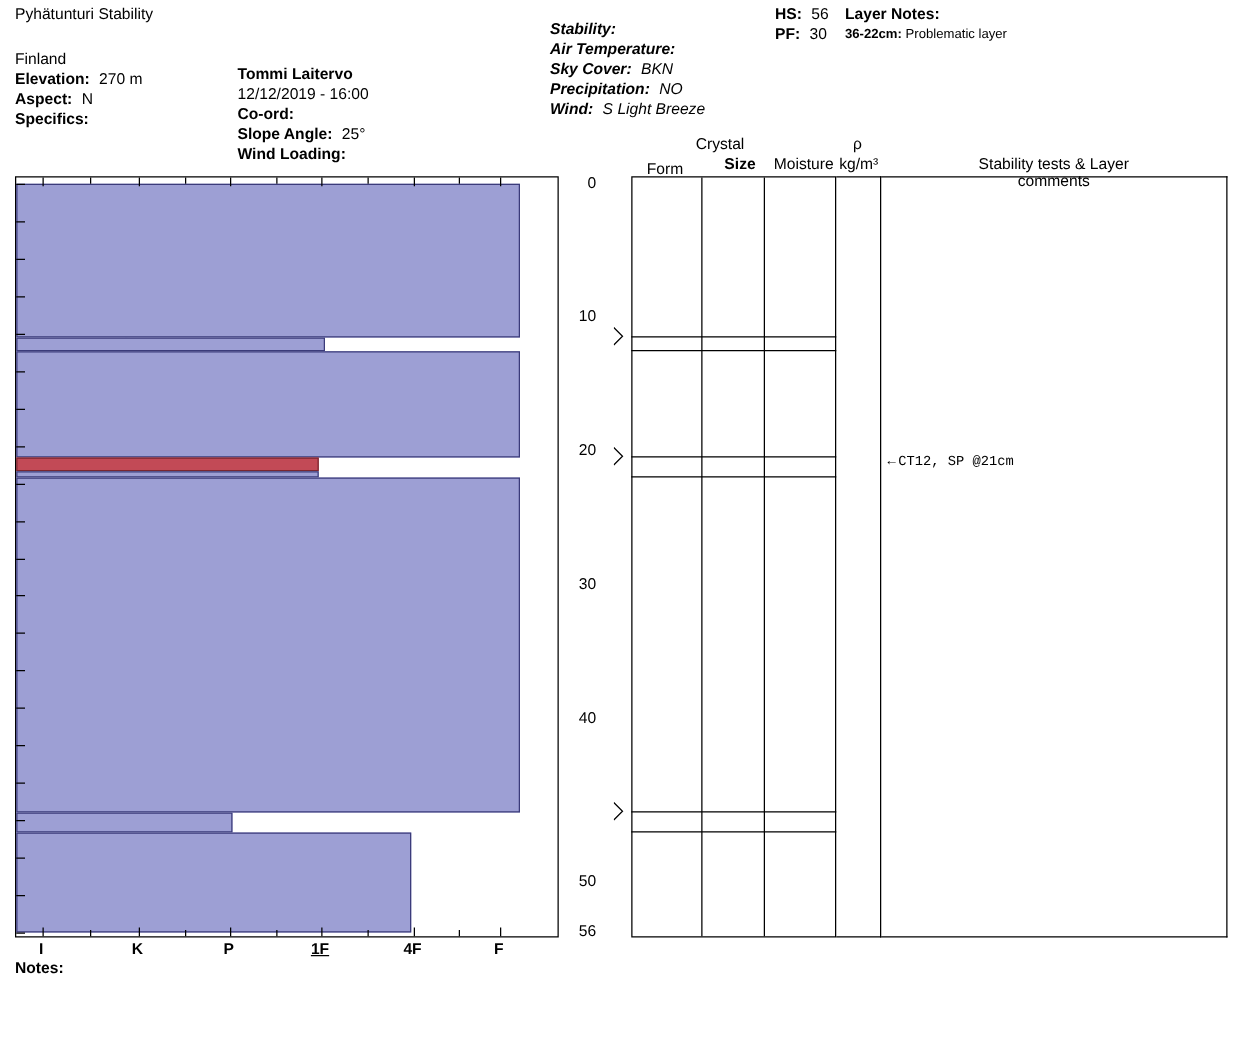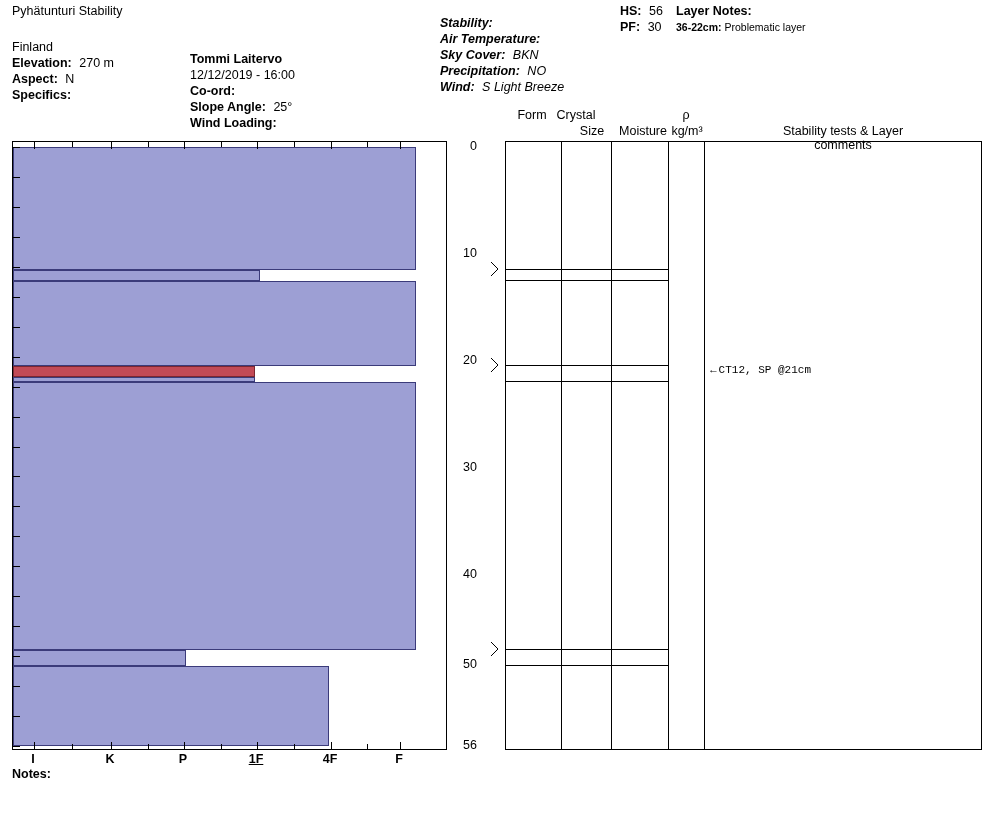--- a/index.html
+++ b/index.html
@@ -186,22 +186,22 @@
     <div class="note-title">Layer Notes:</div>
     <div class="note-row">
       <span class="note-range">36-22cm:</span>
       <span>Problematic layer</span>
     </div>
   </div>
 </div>
 
 <div id="col-headers">
   <span id="h-crystal" style="left: 71px; top: 0px;">Crystal</span>
-  <span id="h-form" style="left: 27px; top: 0; text-align: right;">Form</span>
-  <span id="h-size" style="left: 87px; top: 16px;">Size</span>
+  <span id="h-form" style="left: 27px; top: 20px; text-align: right;">Form</span>
+  <span id="h-size" style="left: 87px; top: 16px; font-weight: bold;">Size</span>
   <span id="h-moist" style="left: 138px; top: 16px;">Moisture</span>
   <span id="h-rho" style="left: 181px; top: 0px;">ρ</span>
   <span id="h-rhounit" style="left: 182px; top: 16px;">kg/m³</span>
   <span id="h-stab" style="left: 338px; top: 16px;">Stability tests &amp; Layer comments</span>
 </div>
 
 <div id="graph">
   <div id="watermark">
     <svg width="180" height="100" viewBox="0 0 180 100" aria-hidden="true">
       <g stroke="#cdd6e6" stroke-width="2" fill="none" stroke-linecap="round">
@@ -291,21 +291,21 @@
     <span style="left: 244px; text-decoration: underline;">1F</span>
     <span style="left: 318px;">4F</span>
     <span style="left: 387px;">F</span>
   </div>
 <div id="depth-axis">
     <span style="top: 5px;">0</span>
     <span style="top: 111.964px;">10</span>
     <span style="top: 218.929px;">20</span>
     <span style="top: 325.893px;">30</span>
     <span style="top: 432.857px;">40</span>
-    <span style="top: 523px;">50</span>
+    <span style="top: 564px;">50</span>
     <span style="top: 604px;">56</span>
   </div>
 
 <div id="cols">
   <div class="colsep" style="left:55px"></div>
   <div class="colsep" style="left:105px"></div>
 </div>
 <div id="dens"></div>
 <div id="stab"></div>
 <div id="boundaries">

